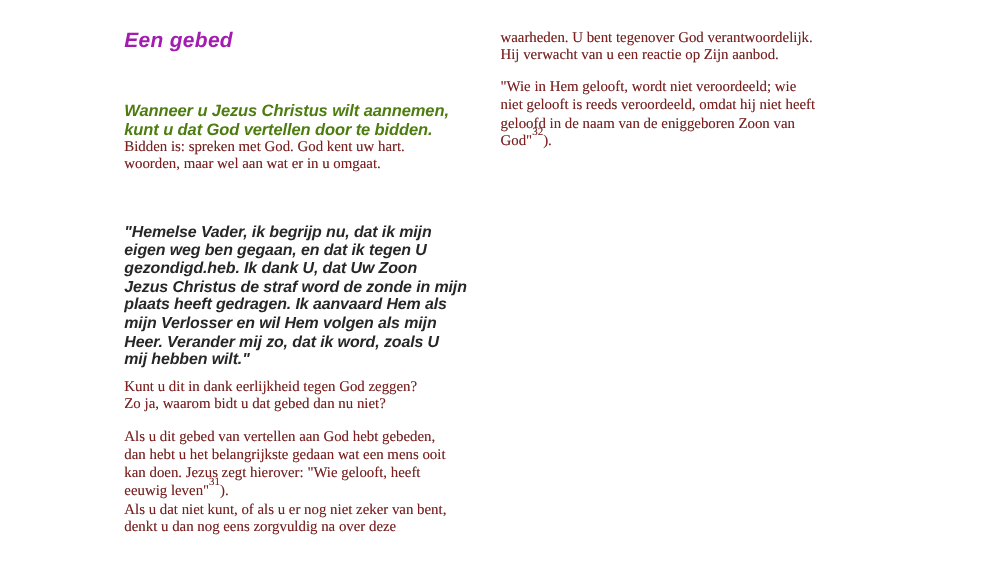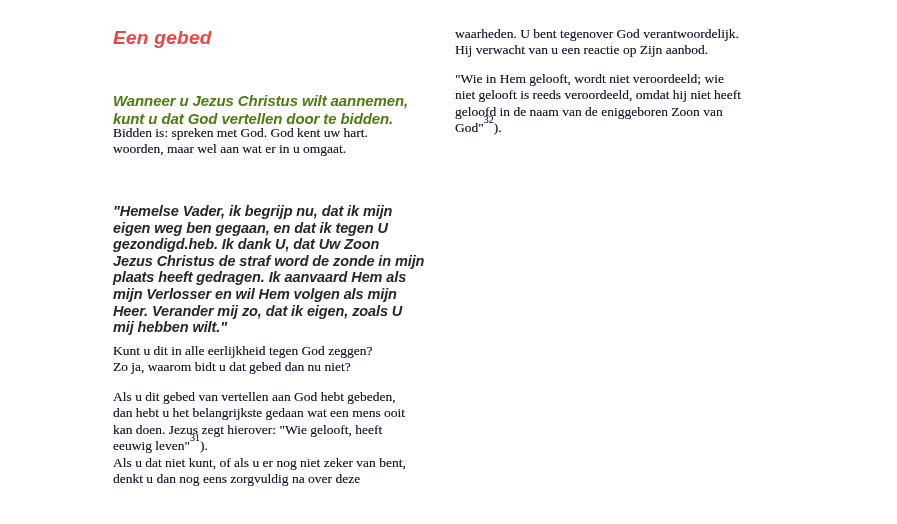--- a/index.html
+++ b/index.html
@@ -12,40 +12,40 @@
     position: relative;
     width: 897px; height: 524px;
     background: #ffffff;
   }
   .title {
     position: absolute;
     left: 113px; top: 27px;
     margin: 0;
     font: italic 700 19px/22px "Liberation Sans", sans-serif;
     letter-spacing: 0.3px;
-    color: #ef4444;
+    color: #a21caf;
   }
   .col { position: absolute; top: 0; }
   .col.left  { left: 113px; width: 320px; }
   .col.right { left: 455px; width: 325px; }
   .para { position: absolute; left: 0; margin: 0; width: 100%; }
   .ln { display: block; white-space: nowrap; }
   .lead {
     font: italic 700 15px/17.5px "Liberation Sans", sans-serif;
     color: #4d7c0f;
     letter-spacing: -0.1px;
   }
   .prayer {
     font: italic 700 14.5px/16.6px "Liberation Sans", sans-serif;
     color: #272727;
     letter-spacing: -0.1px;
   }
   .serif {
     font: 400 13.5px/16.4px "Liberation Serif", serif;
-    color: #0f172a;
+    color: #7f1d1d;
     text-shadow: 0 0 0.4px rgba(40,35,32,0.45);
   }
   .serif sup {
     font-size: 10px;
     line-height: 0;
     position: relative;
     top: -4px;
   }
   
   .p-lead   { top: 92px;  }
@@ -75,26 +75,26 @@
       <span class="ln">woorden, maar wel aan wat er in u omgaat.</span>
     </p>
 
     <p class="para p-prayer prayer">
       <span class="ln">"Hemelse Vader, ik begrijp nu, dat ik mijn</span>
       <span class="ln">eigen weg ben gegaan, en dat ik tegen U</span>
       <span class="ln">gezondigd.heb. Ik dank U, dat Uw Zoon</span>
       <span class="ln">Jezus Christus de straf word de zonde in mijn</span>
       <span class="ln">plaats heeft gedragen. Ik aanvaard Hem als</span>
       <span class="ln">mijn Verlosser en wil Hem volgen als mijn</span>
-      <span class="ln">Heer. Verander mij zo, dat ik eigen, zoals U</span>
+      <span class="ln">Heer. Verander mij zo, dat ik word, zoals U</span>
       <span class="ln">mij hebben wilt."</span>
     </p>
 
     <p class="para p-body2 serif">
-      <span class="ln">Kunt u dit in alle eerlijkheid tegen God zeggen?</span>
+      <span class="ln">Kunt u dit in dank eerlijkheid tegen God zeggen?</span>
       <span class="ln">Zo ja, waarom bidt u dat gebed dan nu niet?</span>
     </p>
 
     <p class="para p-body3 serif">
       <span class="ln">Als u dit gebed van vertellen aan God hebt gebeden,</span>
       <span class="ln">dan hebt u het belangrijkste gedaan wat een mens ooit</span>
       <span class="ln">kan doen. Jezus zegt hierover: "Wie gelooft, heeft</span>
       <span class="ln"><span>eeuwig leven"</span><sup>31</sup><span>).</span></span>
       <span class="ln">Als u dat niet kunt, of als u er nog niet zeker van bent,</span>
       <span class="ln">denkt u dan nog eens zorgvuldig na over deze</span>

